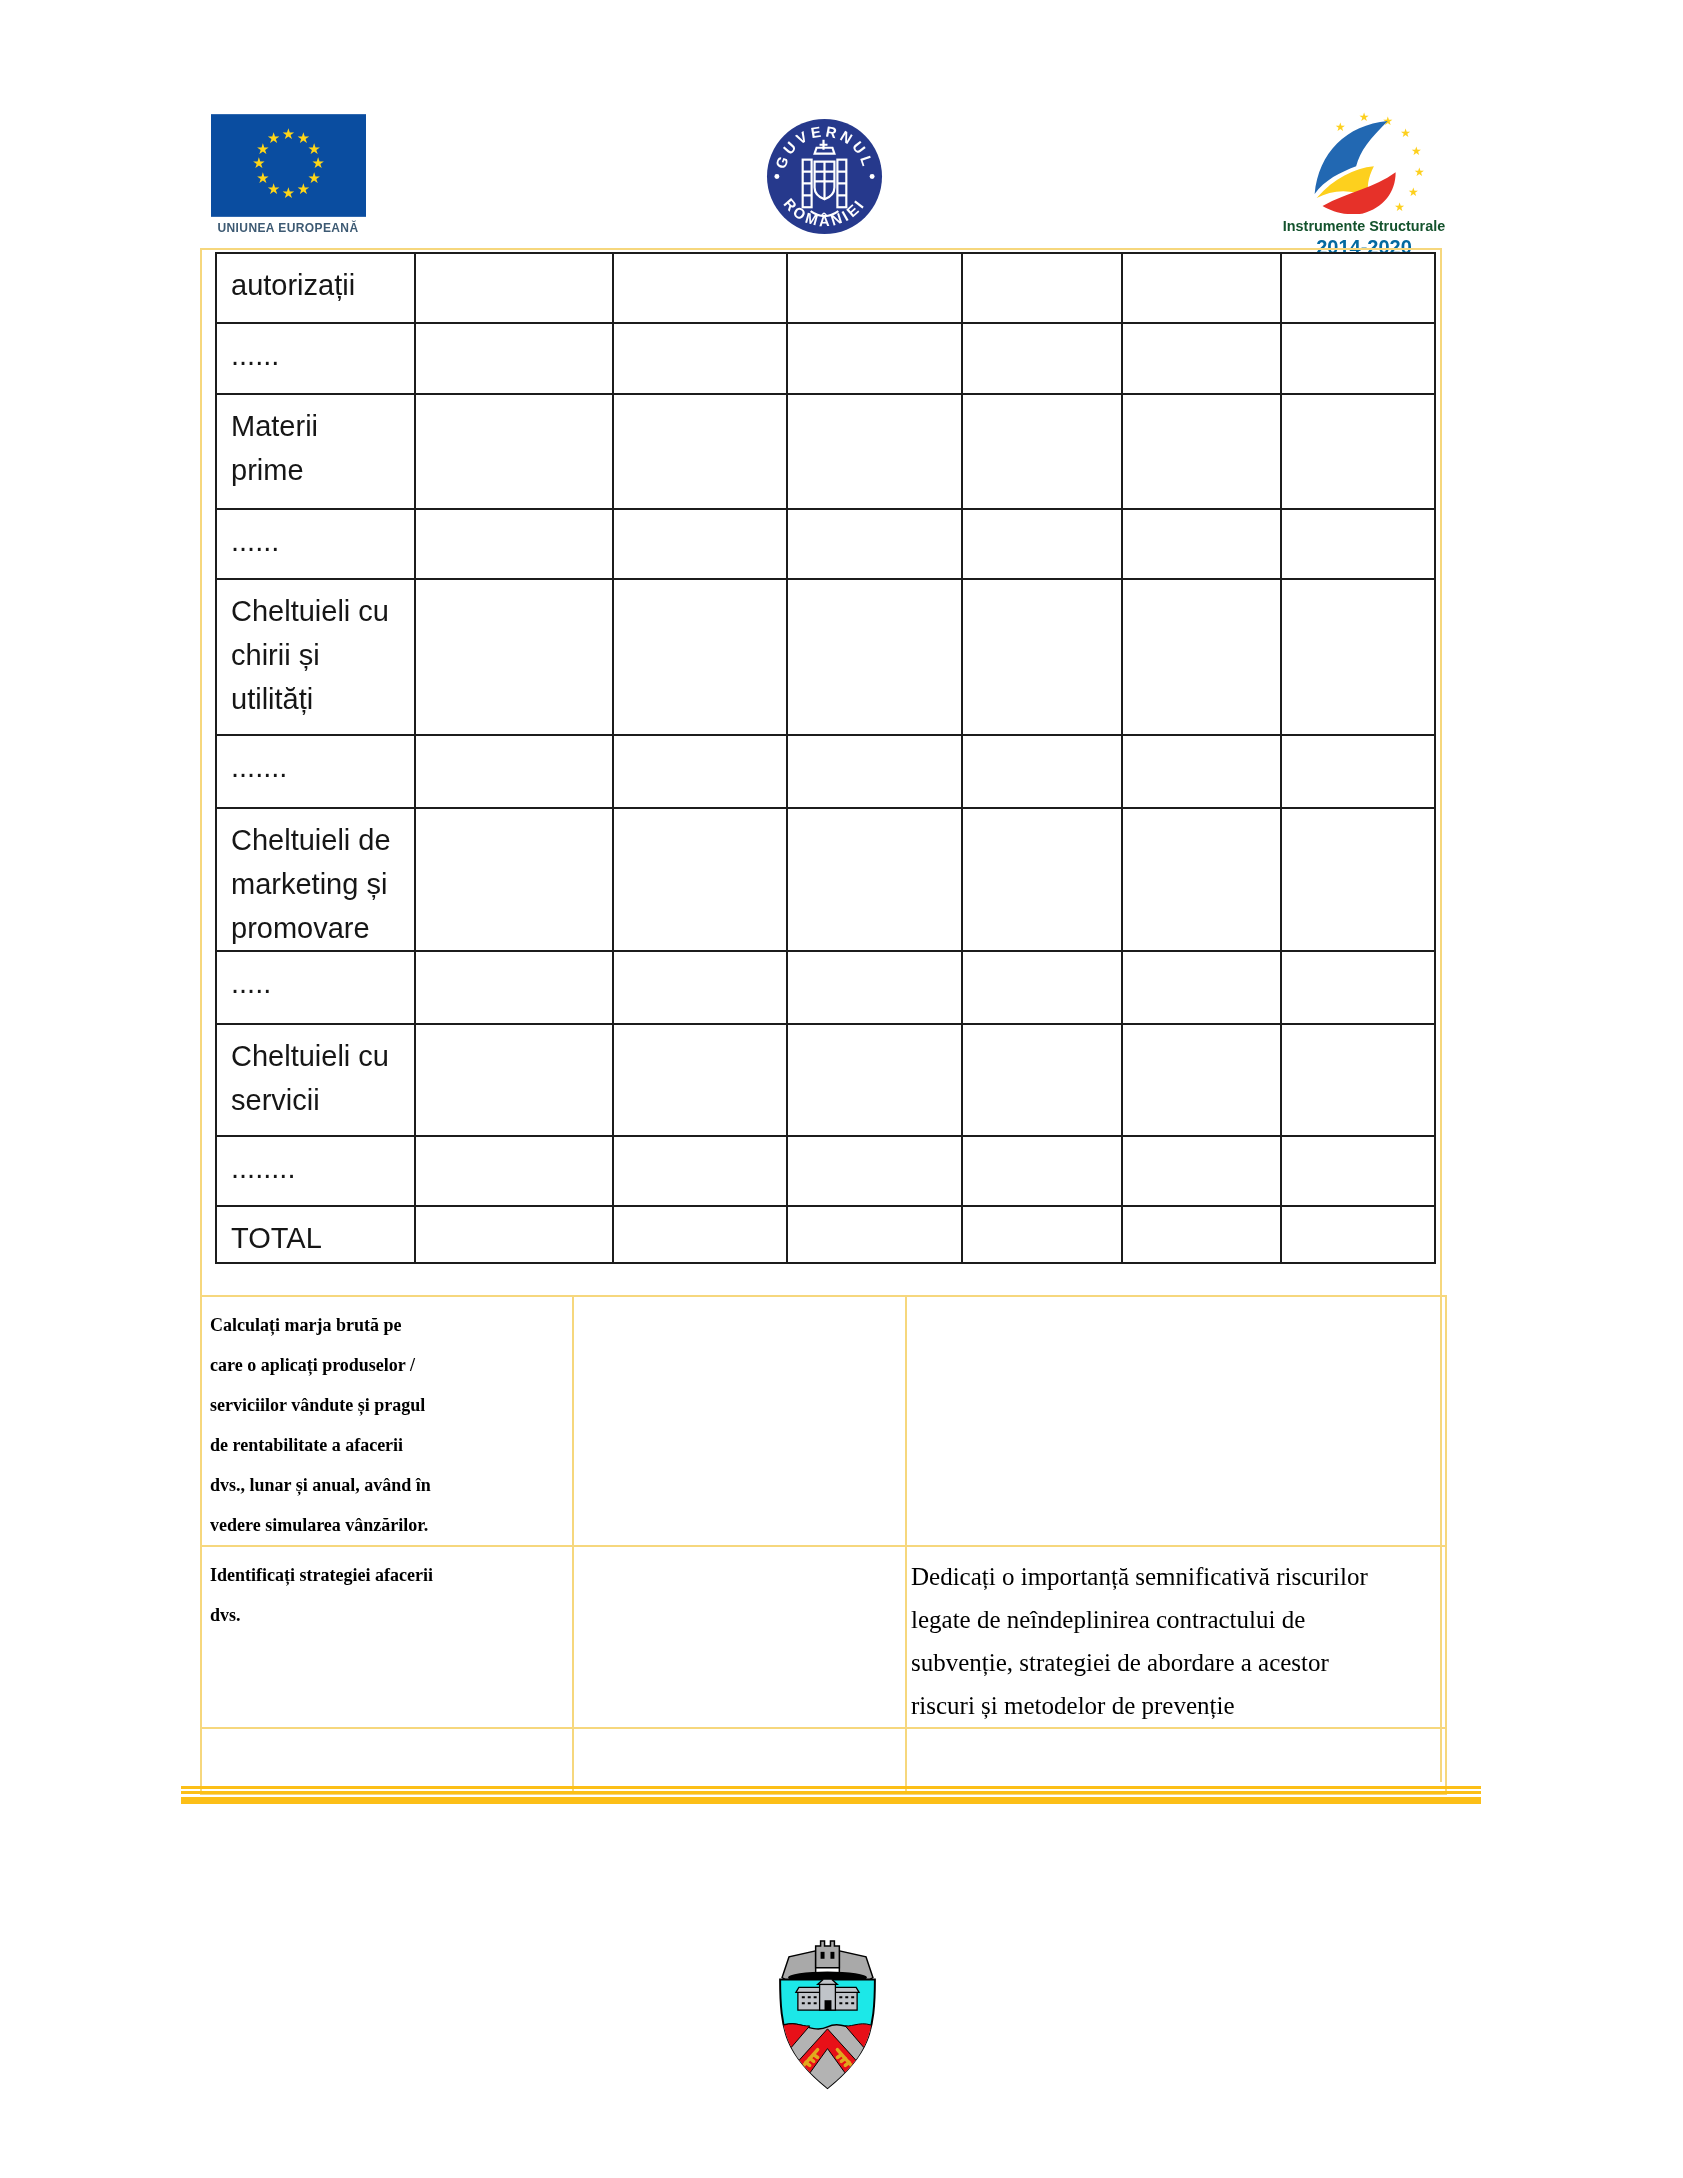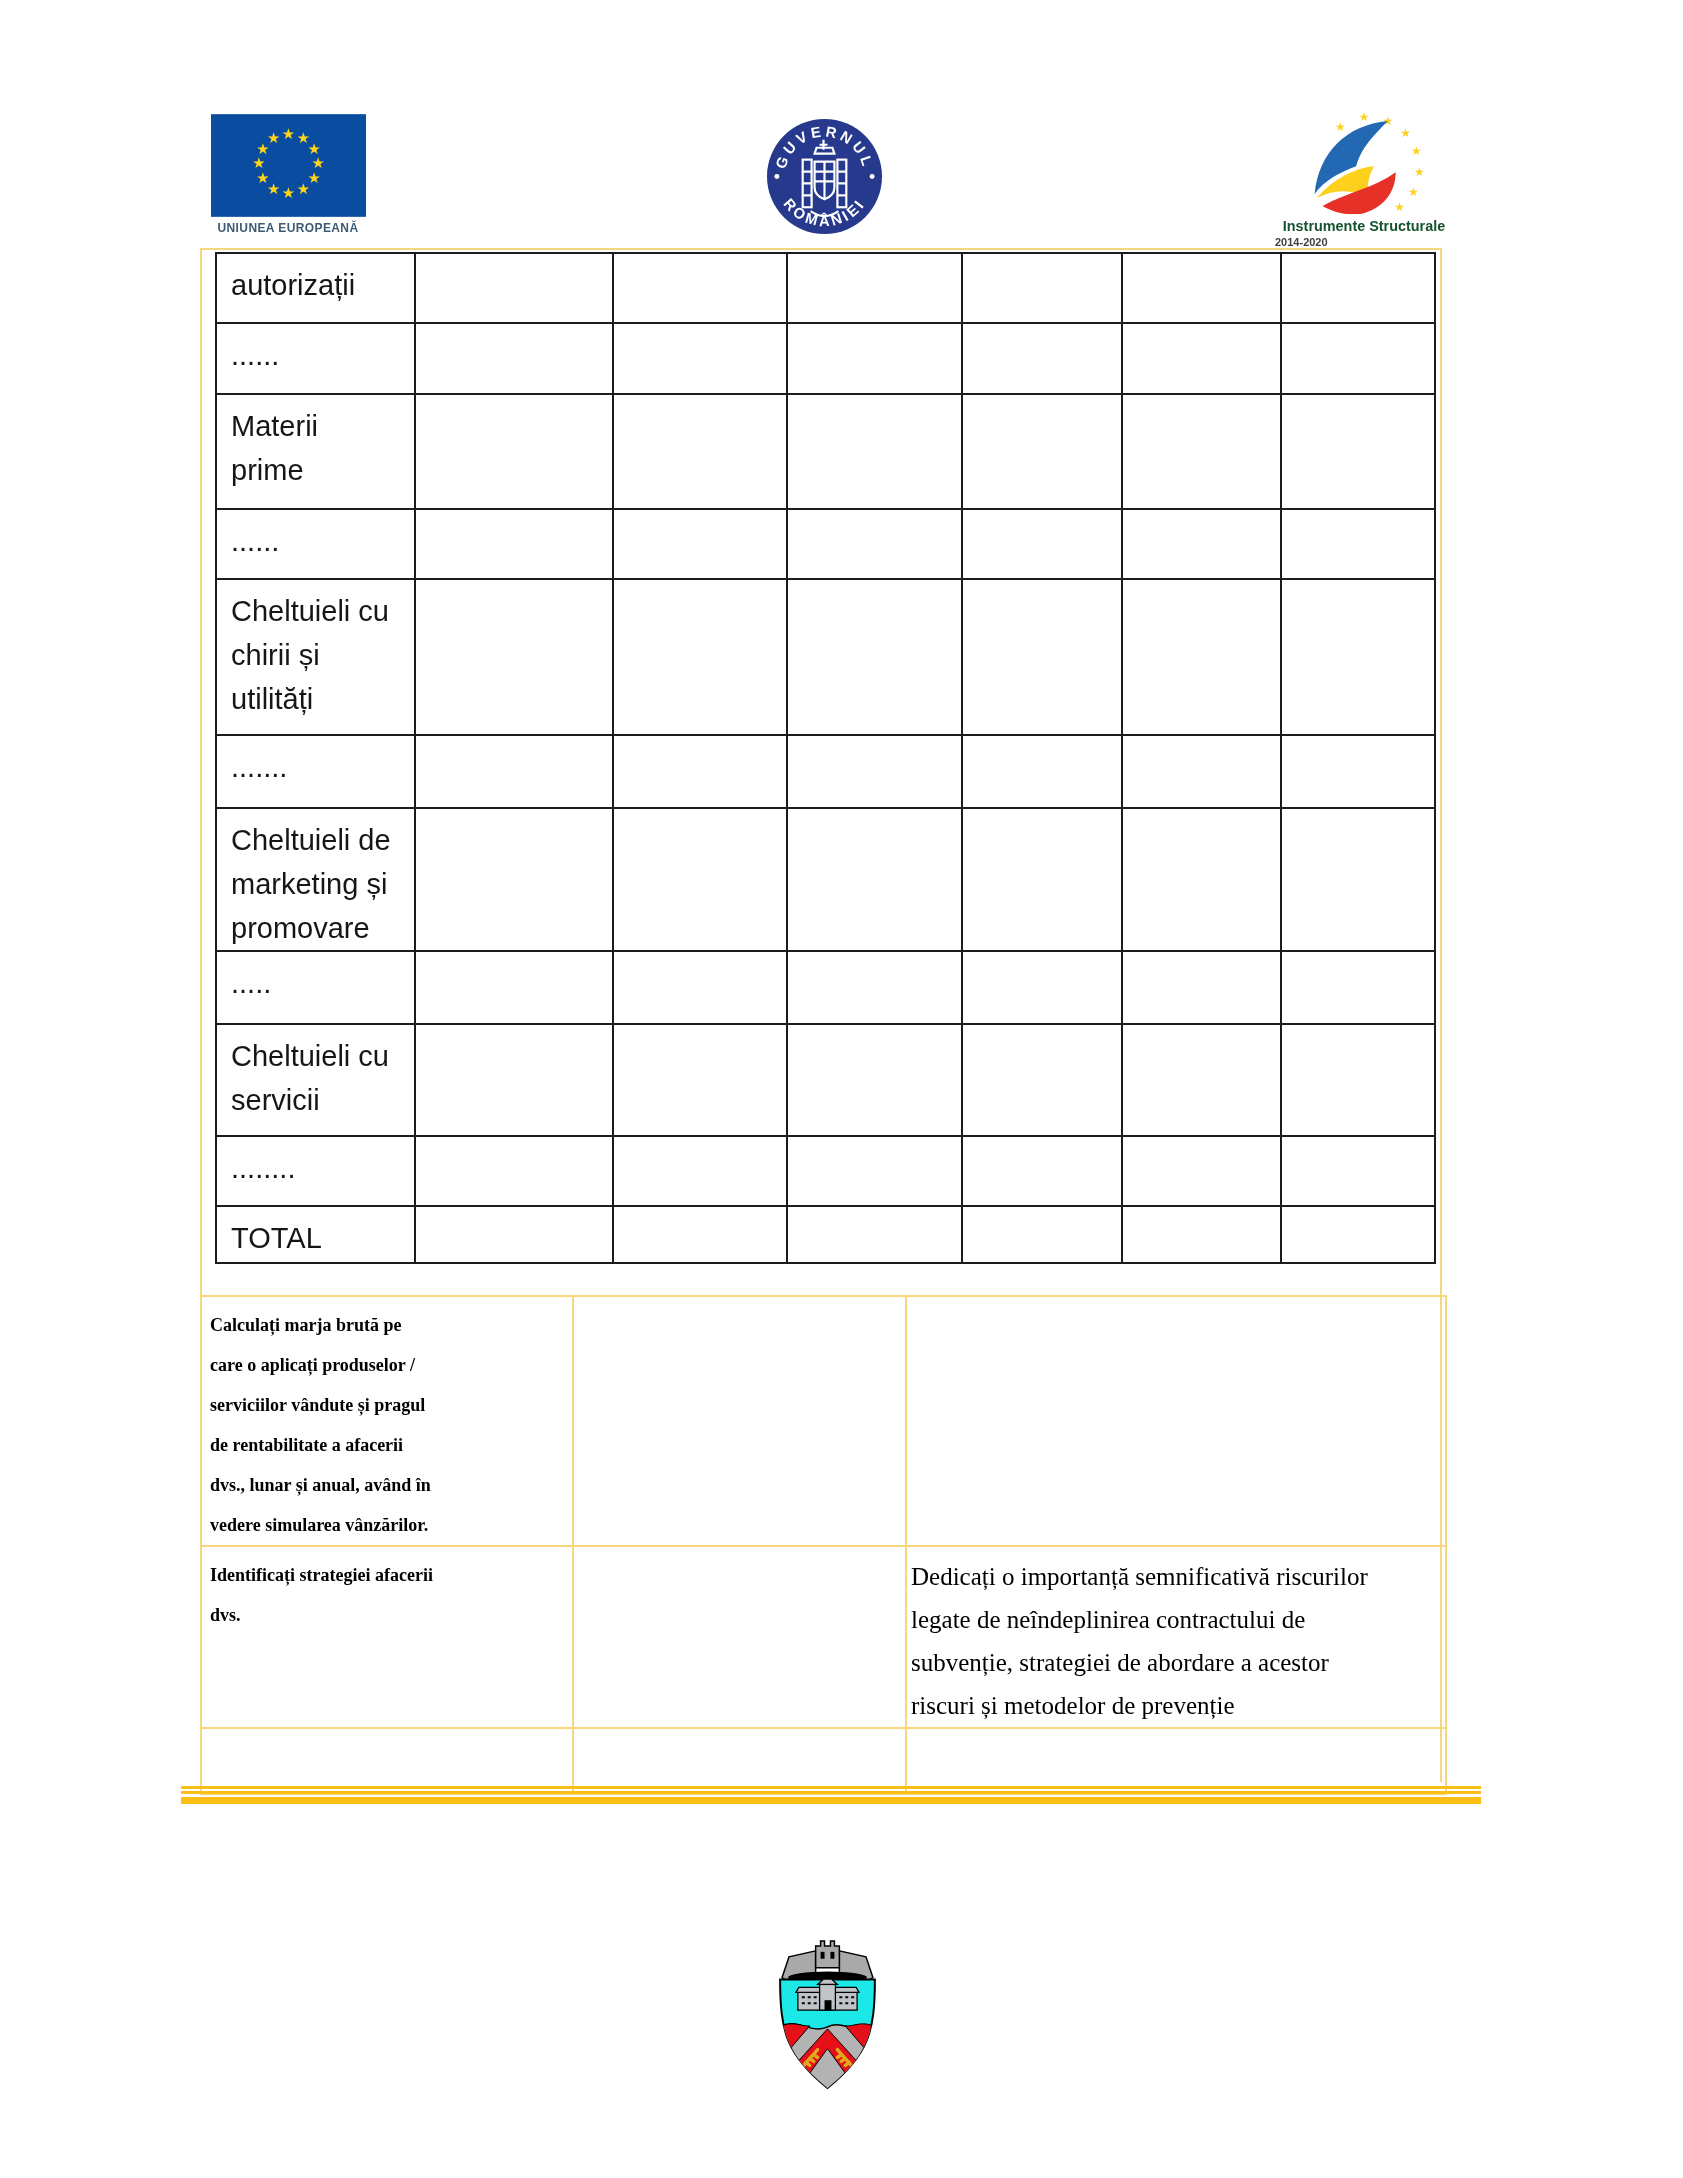--- a/index.html
+++ b/index.html
@@ -8,22 +8,22 @@
         font-family:"Liberation Sans","DejaVu Sans",sans-serif;overflow:hidden;margin:0 auto;}
 
   
   .eu-flag{position:absolute;left:211px;top:114px;width:155px;height:103px;}
   .eu-label{position:absolute;left:198px;top:221px;width:180px;text-align:center;
             font-size:12px;font-weight:bold;letter-spacing:0.4px;color:#3d5a73;}
   .gov-logo{position:absolute;left:765px;top:116px;width:119px;height:121px;}
   .is-logo{position:absolute;left:1285px;top:97px;width:162px;height:117px;}
   .is-line1{position:absolute;left:1275px;top:218px;width:178px;text-align:center;
             font-size:14.4px;font-weight:bold;color:#14532d;}
-  .is-line2{position:absolute;left:1275px;top:236px;width:178px;text-align:left;
-            font-size:11px;font-weight:bold;color:#404040;}
+  .is-line2{position:absolute;left:1275px;top:236px;width:178px;text-align:center;
+            font-size:20px;font-weight:bold;color:#0369a1;}
 
   
   .outer-frame{position:absolute;left:200px;top:248px;width:1242px;height:1534px;
                border:2px solid #f6d77d;border-bottom:none;}
 
   
   #top-table{position:absolute;left:215px;top:252px;border-collapse:collapse;table-layout:fixed;
              width:1221px;}
   #top-table td{border:2px solid #1c1c1c;vertical-align:top;background:transparent;}
   #top-table td.label-cell{padding:9px 6px 0 14px;font-size:29px;line-height:44px;

